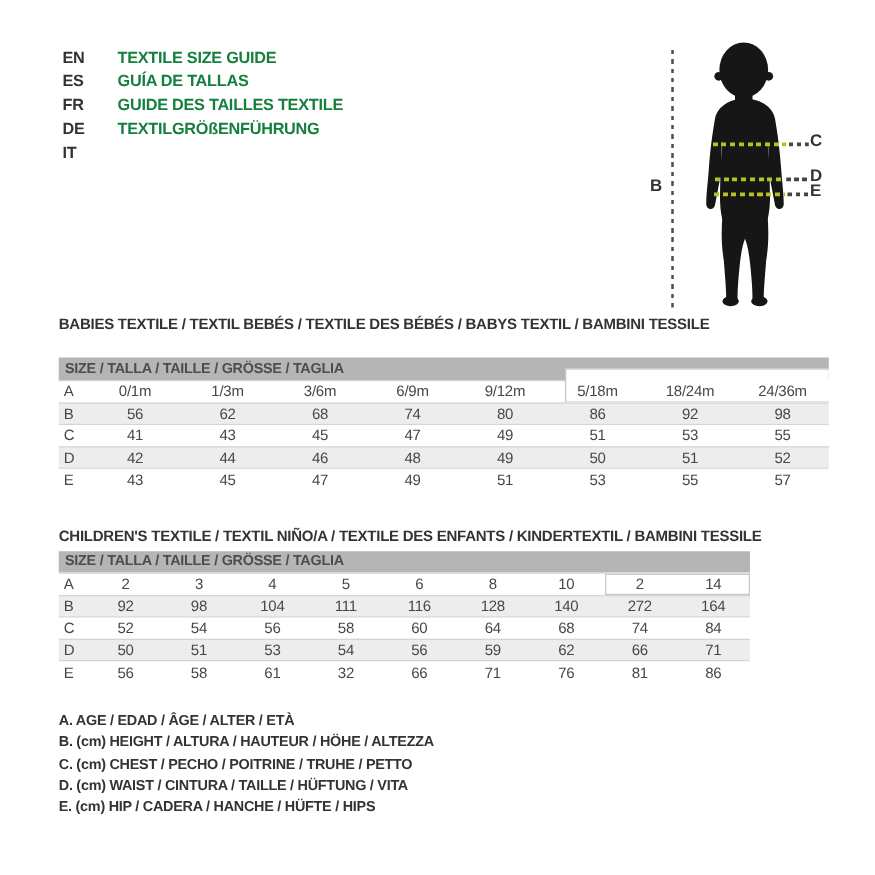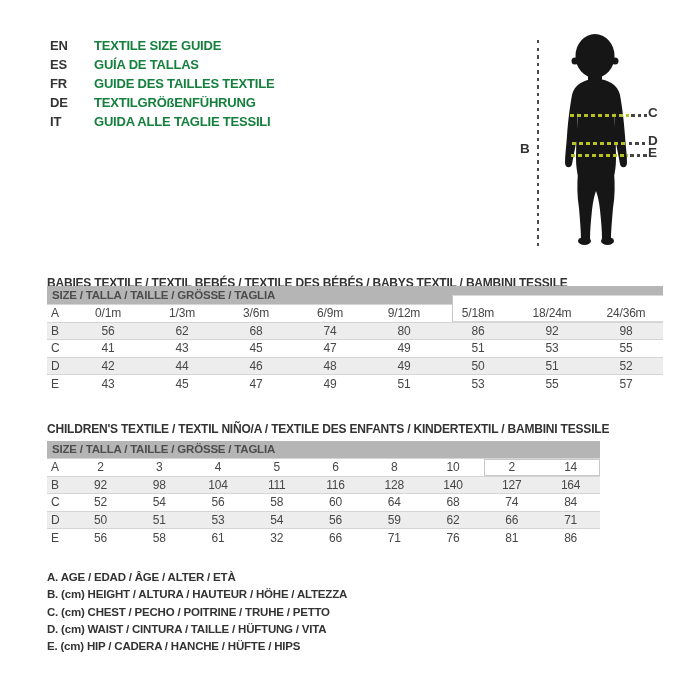--- a/index.html
+++ b/index.html
@@ -60,21 +60,20 @@
       <div class="lang-row">
         <span class="lang-code">FR</span>
         <span class="lang-label">GUIDE DES TAILLES TEXTILE</span>
       </div>
       <div class="lang-row">
         <span class="lang-code">DE</span>
         <span class="lang-label">TEXTILGRÖßENFÜHRUNG</span>
       </div>
       <div class="lang-row">
         <span class="lang-code">IT</span>
-        <span class="lang-label">GUIDA ALLE TAGLIE TESSILI</span>
       </div>
     </div>
 
   <div class="figure">
     <svg class="silhouette" viewBox="0 0 92 214">
       <g fill="#161616">
         <ellipse cx="34" cy="23" rx="19.5" ry="22"></ellipse>
         <circle cx="14" cy="28" r="3.5"></circle>
         <circle cx="54" cy="28" r="3.5"></circle>
         <rect x="27" y="40" width="14" height="13"></rect>
@@ -94,21 +93,21 @@
 
     <div class="hdash green" style="left:572px;top:142px;width:55px;"></div>
     <div class="hdash dark" style="left:629px;top:142px;width:18px;"></div>
     <div class="fig-label" style="left:648px;top:135px;">D</div>
 
     <div class="hdash green" style="left:571px;top:154px;width:57px;"></div>
     <div class="hdash dark" style="left:630px;top:154px;width:17px;"></div>
     <div class="fig-label" style="left:648px;top:147px;">E</div>
   </div>
 
-  <div class="table-title" style="top:252px;margin-top:24px;">BABIES TEXTILE / TEXTIL BEBÉS / TEXTILE DES BÉBÉS / BABYS TEXTIL / BAMBINI TESSILE</div>
+  <div class="table-title" style="top:252px;">BABIES TEXTILE / TEXTIL BEBÉS / TEXTILE DES BÉBÉS / BABYS TEXTIL / BAMBINI TESSILE</div>
   <div class="table babies" style="top:286px;width:616px;">
     <div class="tbar">SIZE / TALLA / TAILLE / GRÖSSE / TAGLIA</div>
     <div class="trows" id="babiesRows">
         <div class="trow">
           <div class="cell letter">A</div>
           <div class="cell">0/1m</div>
           <div class="cell">1/3m</div>
           <div class="cell">3/6m</div>
           <div class="cell">6/9m</div>
           <div class="cell">9/12m</div>
@@ -182,21 +181,21 @@
         </div>
         <div class="trow alt">
           <div class="cell letter">B</div>
           <div class="cell">92</div>
           <div class="cell">98</div>
           <div class="cell">104</div>
           <div class="cell">111</div>
           <div class="cell">116</div>
           <div class="cell">128</div>
           <div class="cell">140</div>
-          <div class="cell">127</div>
+          <div class="cell">272</div>
           <div class="cell">164</div>
         </div>
         <div class="trow">
           <div class="cell letter">C</div>
           <div class="cell">52</div>
           <div class="cell">54</div>
           <div class="cell">56</div>
           <div class="cell">58</div>
           <div class="cell">60</div>
           <div class="cell">64</div>

